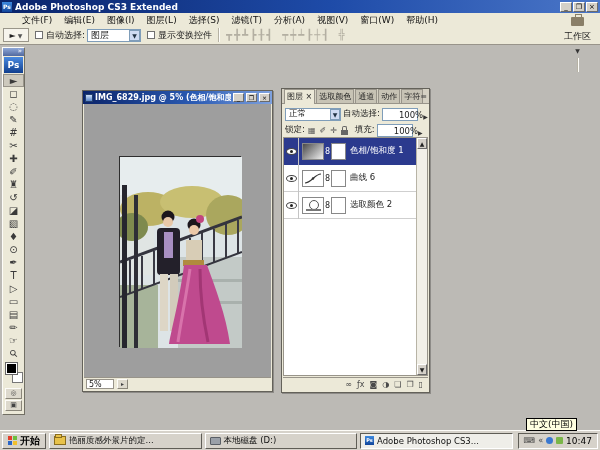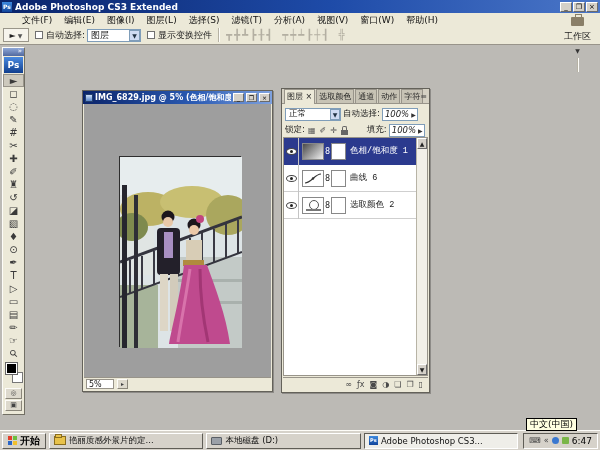--- a/index.html
+++ b/index.html
@@ -83,22 +83,22 @@
     padding:1px 14px 0 2px;gap:1px;position:relative;}
   .ptab{font-size:8px;padding:1px 2px;border:1px solid #98948a;border-bottom:none;background:#c7c3b5;
     white-space:nowrap;color:#222;}
   .ptab.active{background:#ece9d8;position:relative;top:1px;padding-bottom:2px;}
   .pmenu{position:absolute;right:2px;top:3px;font-size:8px;color:#444;line-height:9px;}
   .p-ctrl{font-size:8.5px;color:#222;padding:2px 3px 0;}
   .p-row{display:flex;align-items:center;height:16px;gap:2px;}
   .blend{width:56px;height:13px;background:#fff;border:1px solid #7f9db9;display:flex;align-items:center;
     padding-left:3px;font-size:8.5px;}
   .blend .selarr{width:10px;height:11px;}
-  .numbox{width:36px;height:13px;background:#fff;border:1px solid #7f9db9;display:flex;align-items:center;
-    padding-left:2px;font-size:8.5px;font-style:italic;}
+  .numbox{width:36px;height:13px;background:#fff;border:1px solid #7f9db9;display:flex;align-items:flex-end;
+    padding-left:16px;font-size:8.5px;}
   .numarr{margin-left:auto;font-size:6px;color:#333;padding-right:1px;}
   .lk{font-size:8px;color:#555;margin:0 1px;}
   .lockicon{display:inline-block;width:7px;height:5px;background:#666;position:relative;margin:4px 1px 0;}
   .lockicon::before{content:"";position:absolute;left:1px;top:-4px;width:3px;height:4px;border:1px solid #666;
     border-bottom:none;border-radius:2px 2px 0 0;}
   .p-list{position:absolute;left:1px;right:1px;top:48px;bottom:16px;background:#fff;border:1px solid #98948a;overflow:hidden;}
   .scroll{position:absolute;right:0;top:0;bottom:0;width:11px;background:#f2f0e8;border-left:1px solid #b8b4a6;}
   .sarr{height:11px;background:#d4d0c8;border:1px solid;border-color:#fff #6a6a6a #6a6a6a #fff;font-size:6px;
     line-height:9px;text-align:center;color:#222;}
   .sarr.dn{position:absolute;bottom:0;left:0;right:0;}
@@ -107,21 +107,21 @@
   .eyecell{width:15px;height:27px;border-right:1px solid #c4c4c4;display:flex;align-items:center;justify-content:center;flex:none;}
   .eye{width:11px;height:7px;border:1px solid #444;border-radius:50%;position:relative;background:#fff;}
   .eye::after{content:"";position:absolute;left:3px;top:1px;width:3px;height:3px;background:#222;border-radius:50%;}
   .thumb{width:22px;height:17px;border:1px solid #888;margin-left:3px;background:#fff;flex:none;position:relative;overflow:hidden;}
   .thumb.huesat{background:linear-gradient(135deg,#4a4a4a,#f0f0f0);}
   .thumb.selcolor::before{content:"";position:absolute;left:6px;top:2px;width:8px;height:8px;border:1px solid #555;border-radius:50%;}
   .thumb.selcolor::after{content:"";position:absolute;left:3px;bottom:2px;width:15px;height:2px;background:#777;}
   .thumb.photo-th{background:linear-gradient(160deg,#cfd6ce 0%,#c2bb79 35%,#c2488e 70%,#7a4668 100%);}
   .link8{font-size:8px;margin:0 1px;flex:none;}
   .maskth{width:15px;height:17px;background:#fff;border:1px solid #888;flex:none;margin:0 3px 0 0;}
-  .lname{font-size:8.5px;white-space:nowrap;overflow:hidden;padding-left:1px;font-family:Liberation Mono, monospace;}
+  .lname{font-size:8.5px;white-space:nowrap;overflow:hidden;padding-left:1px;}
   .lname.it{font-style:italic;}
   .bg-lock{margin-left:auto;margin-right:5px;flex:none;}
   .p-bottom{position:absolute;left:1px;right:1px;bottom:1px;height:14px;background:#ece9d8;border-top:1px solid #98948a;
     display:flex;align-items:center;justify-content:flex-end;gap:5px;padding-right:5px;font-size:8px;color:#4a4a4a;}
 
   
   .langbar{position:absolute;right:23px;bottom:19px;height:13px;line-height:11px;background:#ffffe1;
     border:1px solid #000;font-size:9px;padding:0 3px;z-index:20;color:#000;}
 
   
@@ -317,21 +317,21 @@
         <span>100%</span>
         <span class="numarr">▶</span>
       </span>
     </div>
     <div class="p-row">
       <span>锁定:</span>
       <span class="lk">▦</span>
       <span class="lk">✐</span>
       <span class="lk">✛</span>
       <span class="lockicon"></span>
-      <span style="margin-left:16px;">填充:</span>
+      <span style="margin-left:4px;">填充:</span>
       <span class="numbox">
         <span>100%</span>
         <span class="numarr">▶</span>
       </span>
     </div>
   </div>
   <div class="p-list">
     <div class="lrow selected">
       <span class="eyecell">
           <span class="eye"></span>
@@ -402,15 +402,15 @@
   </span>
   <span class="task active">
     <span class="ic-ps">Ps</span>
     <span>Adobe Photoshop CS3...</span>
   </span>
   <span class="tray">
     <span class="tr-ic">⌨</span>
     <span class="tr-ic">«</span>
     <span class="dot" style="background:#3a78d0"></span>
     <span class="dot" style="background:#7ab648;border-radius:1px"></span>
-    <span>6:47</span>
+    <span>10:47</span>
   </span>
 </div>
 
 </body></html>

